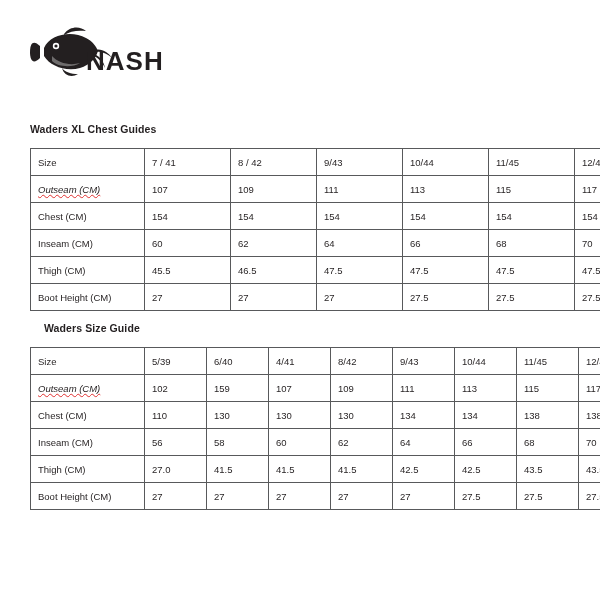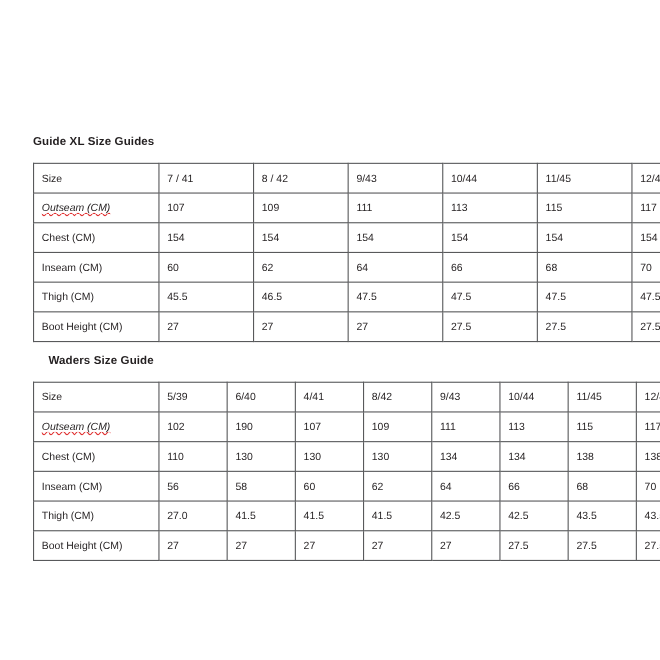--- a/index.html
+++ b/index.html
@@ -85,22 +85,46 @@
     text-decoration-style: wavy;
     text-decoration-skip-ink: none;
     font-style: italic;
   }
 </style>
 </head>
 <body>
 
 <div class="page">
 
-
-  <div class="section-title" id="title-xl">Guide XL Size Guides</div>
+  <div class="logo-wrap">
+    <svg class="logo-svg" width="140" height="72" viewBox="0 0 140 72">
+      <g fill="#231f20">
+
+        <path d="M16 30 C22 16, 44 12, 58 20 C64 23, 68 28, 70 33 C68 40, 62 47, 52 50 C38 54, 22 48, 16 38 Z"></path>
+
+        <path d="M24 38 C30 45, 42 48, 52 45 C44 50, 30 49, 24 43 Z" fill="#ffffff" opacity="0.35"></path>
+
+        <circle cx="28" cy="28" r="3.2" fill="#ffffff"></circle>
+        <circle cx="28" cy="28" r="1.6" fill="#231f20"></circle>
+
+        <path d="M36 16 C42 8, 52 8, 58 13 C50 12, 42 13, 36 17 Z"></path>
+
+        <path d="M12 28 C6 22, 2 24, 2 34 C2 44, 6 46, 12 40 Z"></path>
+
+        <path d="M34 50 C36 58, 44 60, 50 56 C43 56, 37 54, 34 50 Z"></path>
+
+        <path d="M66 32 C74 30, 80 34, 84 40 C80 36, 73 33, 66 34 Z"></path>
+        <path d="M66 36 C72 38, 76 44, 77 50 C74 44, 70 39, 65 38 Z"></path>
+      </g>
+
+      <text x="58" y="52" font-family="Liberation Sans, sans-serif" font-size="26" font-weight="bold" fill="#231f20" letter-spacing="1">NASH</text>
+    </svg>
+  </div>
+
+  <div class="section-title" id="title-xl">Waders XL Chest Guides</div>
 
   <table class="size-table" id="table-xl">
     <tbody>
       <tr>
         <td class="label-col">Size</td>
         <td class="val-col">7 / 41</td>
         <td class="val-col">8 / 42</td>
         <td class="val-col">9/43</td>
         <td class="val-col">10/44</td>
         <td class="val-col">11/45</td>
@@ -165,21 +189,21 @@
         <td class="val-col">4/41</td>
         <td class="val-col">8/42</td>
         <td class="val-col">9/43</td>
         <td class="val-col">10/44</td>
         <td class="val-col">11/45</td>
         <td class="val-col">12/46</td>
       </tr>
       <tr>
         <td class="label-col"><span class="spellcheck">Outseam (CM)</span></td>
         <td class="val-col">102</td>
-        <td class="val-col">190</td>
+        <td class="val-col">159</td>
         <td class="val-col">107</td>
         <td class="val-col">109</td>
         <td class="val-col">111</td>
         <td class="val-col">113</td>
         <td class="val-col">115</td>
         <td class="val-col">117</td>
       </tr>
       <tr>
         <td class="label-col">Chest (CM)</td>
         <td class="val-col">110</td>

